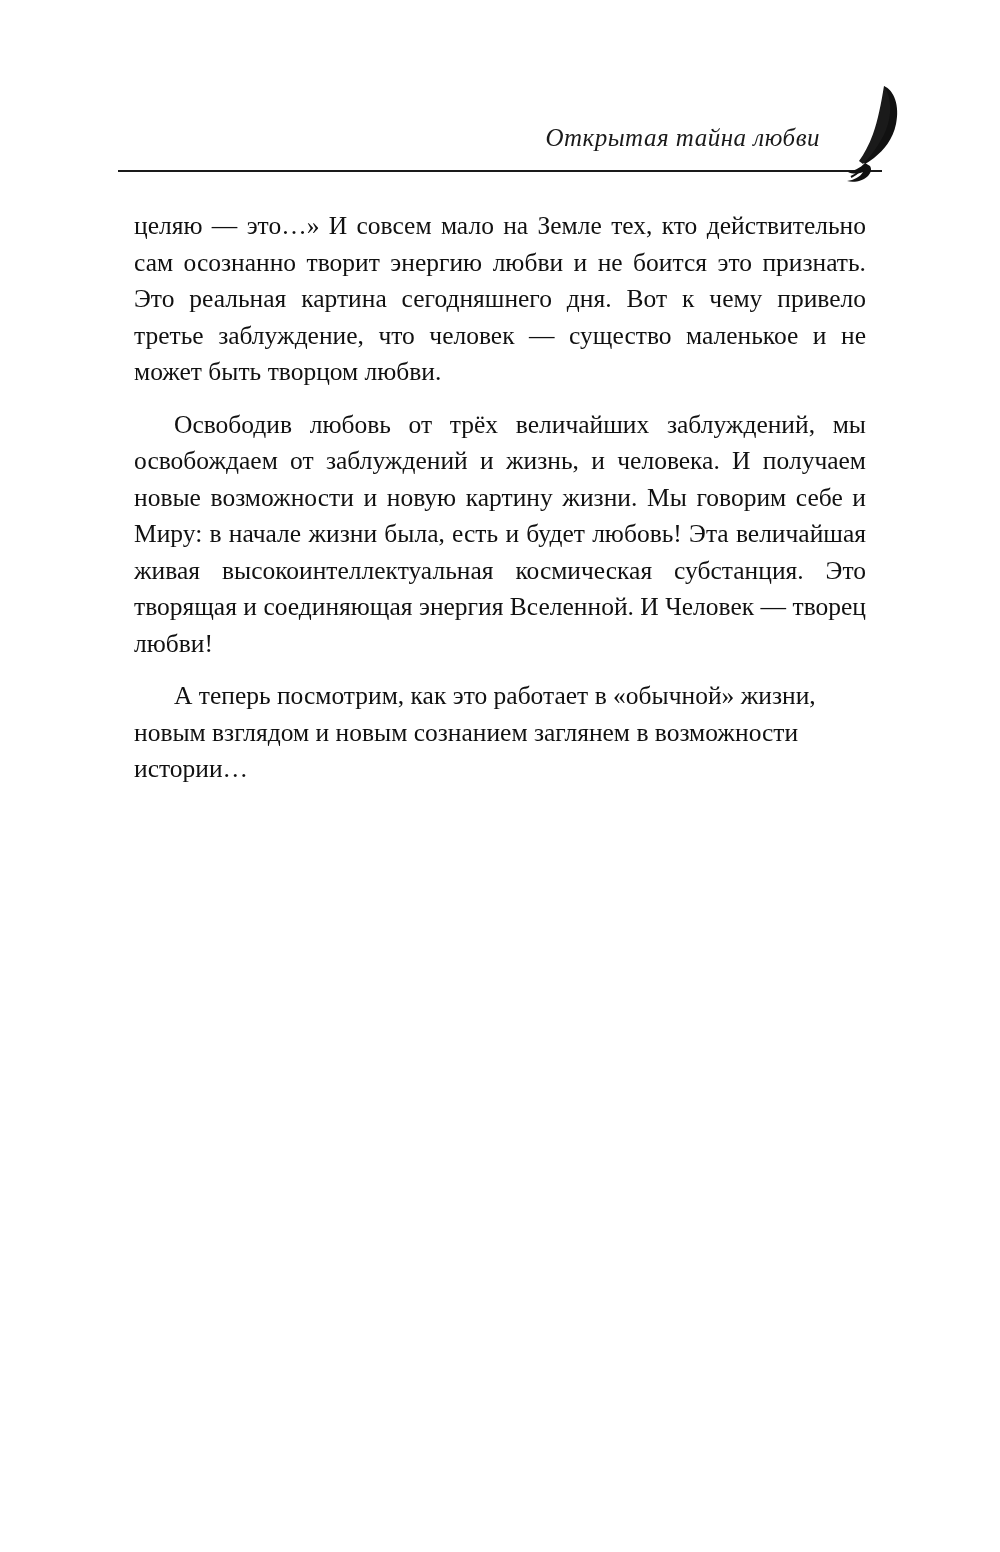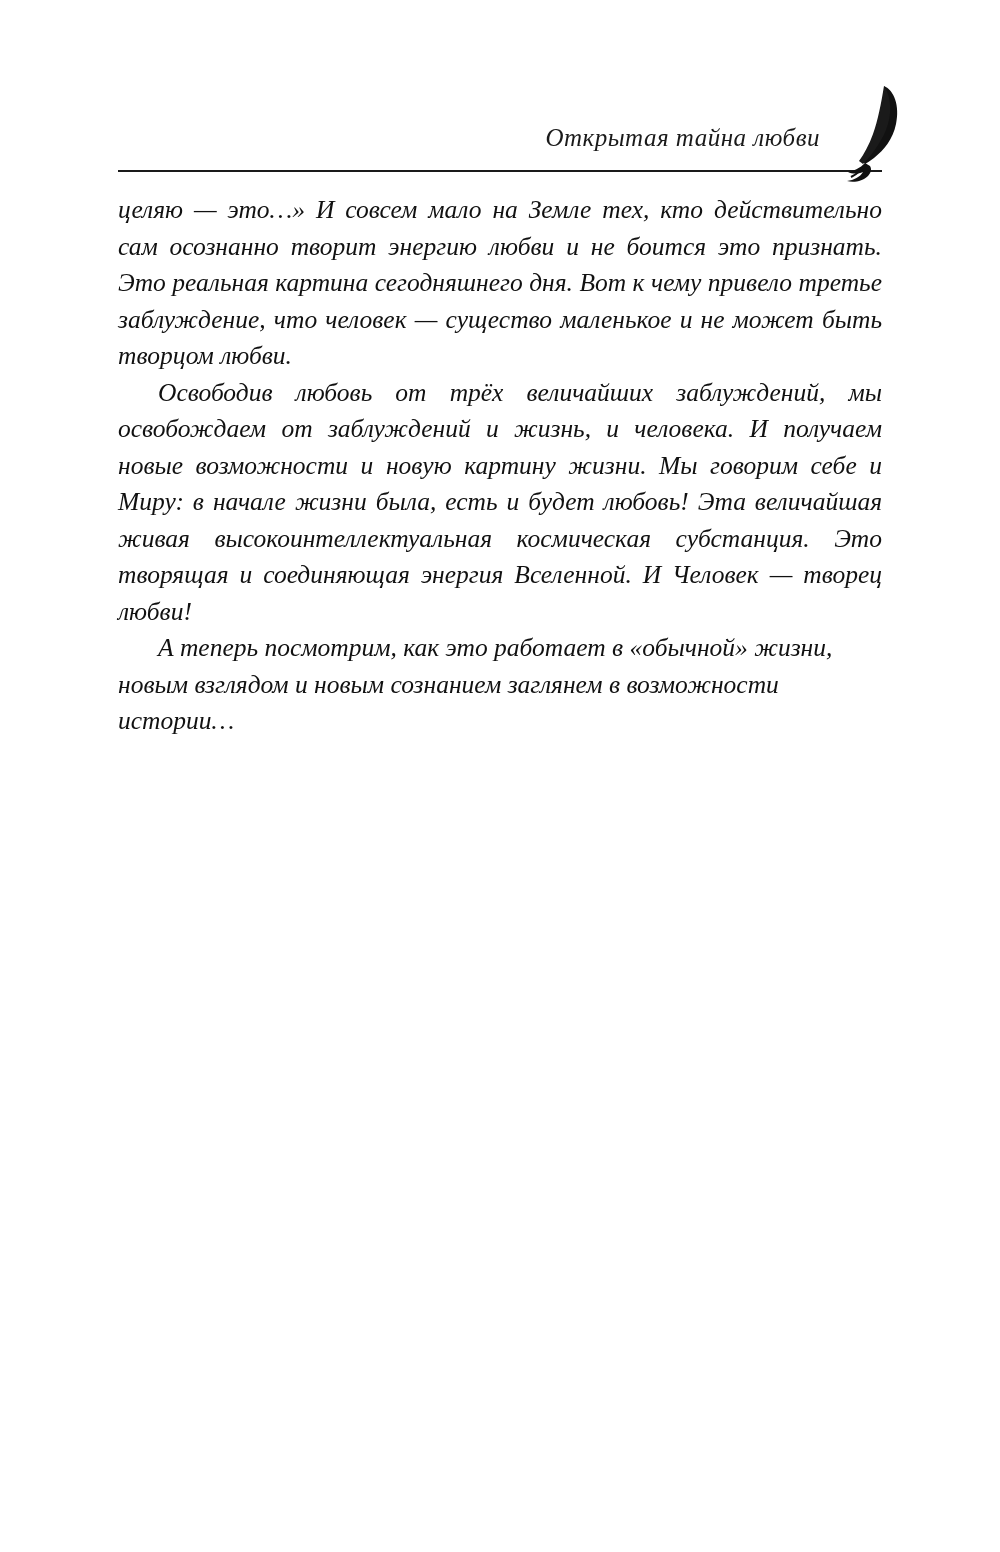--- a/index.html
+++ b/index.html
@@ -60,22 +60,21 @@
     left: 118px;
     width: 764px;
     font-size: 25.5px;
     line-height: 36.5px;
     text-align: justify;
     text-justify: inter-word;
     color: #111111;
     hyphens: manual;
   }
   .body-text p {
-    margin: 0;
-    font-style: italic;
+    margin: 16px;
   }
   .body-text p.indent {
     text-indent: 40px;
   }
   .body-text p.last-left {
     text-align: left;
   }
 </style>
 </head>
 <body>

